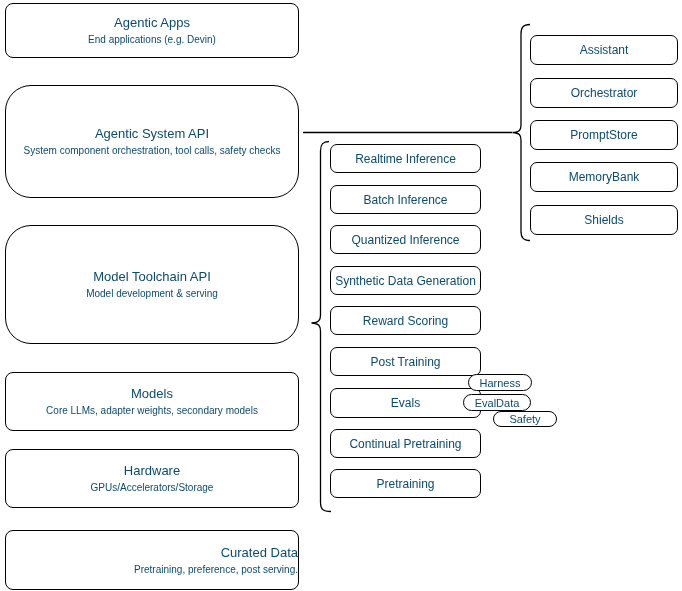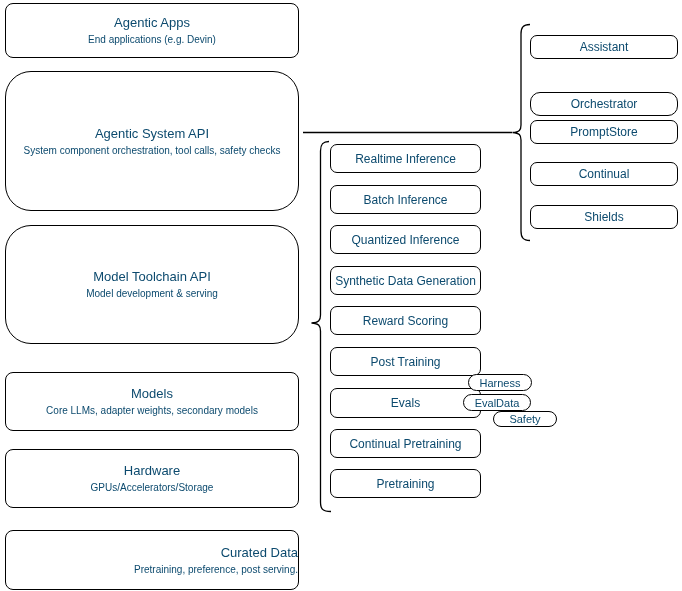--- a/index.html
+++ b/index.html
@@ -48,21 +48,21 @@
     left: 330px;
     width: 151px;
     height: 29px;
     border-radius: 7px;
     font-size: 12px;
     white-space: nowrap;
   }
   .rightbox {
     left: 530px;
     width: 148px;
-    height: 24px;
+    height: 30px;
     border-radius: 7px;
     font-size: 12px;
     white-space: nowrap;
   }
   .pill {
     position: absolute;
     box-sizing: border-box;
     background: #ffffff;
     border: 1px solid #000000;
     border-radius: 9px;
@@ -91,21 +91,21 @@
     <path d="M303,132.5 L512,132.5" fill="none" stroke="#000000" stroke-width="1.3"></path>
     <path d="M530,24.5 C523,24.5 521,27.5 521,34 L521,125 C521,130 519.5,132 512.5,132.5 C519.5,133 521,135 521,140 L521,231 C521,237.5 523,240.5 530,240.5" fill="none" stroke="#000000" stroke-width="1.3"></path>
     <path d="M329,141.5 C322.5,141.5 320.5,144.5 320.5,151 L320.5,315 C320.5,320 319,322.5 311.5,323 C319,323.5 320.5,326 320.5,331 L320.5,502 C320.5,509 322.5,511.5 331,511.5" fill="none" stroke="#000000" stroke-width="1.3"></path>
   </svg>
 
   <div class="box stackbox r-small" style="top:3px; height:55px;">
     <div class="box-title">Agentic Apps</div>
     <div class="box-subtitle">End applications (e.g. Devin)</div>
   </div>
 
-  <div class="box stackbox r-large" style="top:71px; height:140px;">
+  <div class="box stackbox r-large" style="top:85px; height:113px;">
     <div class="box-title">Agentic System API</div>
     <div class="box-subtitle">System component orchestration, tool calls, safety checks</div>
   </div>
 
   <div class="box stackbox r-large" style="top:225px; height:119px;">
     <div class="box-title">Model Toolchain API</div>
     <div class="box-subtitle">Model development &amp; serving</div>
   </div>
 
   <div class="box stackbox r-small" style="top:372px; height:59px;">
@@ -131,18 +131,18 @@
   <div class="box midbox" style="top:347px;">Post Training</div>
   <div class="box midbox" style="top:388px; height:30px;">Evals</div>
   <div class="box midbox" style="top:429px;">Continual Pretraining</div>
   <div class="box midbox" style="top:469px;">Pretraining</div>
 
   <div class="pill" style="left:468px; top:374px; width:64px; height:17px;">Harness</div>
   <div class="pill" style="left:463px; top:394px; width:68px; height:17px;">EvalData</div>
   <div class="pill" style="left:493px; top:411px; width:64px; height:16px;">Safety</div>
 
   <div class="box rightbox" style="top:35px;">Assistant</div>
-  <div class="box rightbox" style="top:92px;border-radius:10px;">Orchestrator</div>
+  <div class="box rightbox" style="top:78px;">Orchestrator</div>
   <div class="box rightbox" style="top:120px;">PromptStore</div>
-  <div class="box rightbox" style="top:162px;">Continual</div>
+  <div class="box rightbox" style="top:162px;">MemoryBank</div>
   <div class="box rightbox" style="top:205px;">Shields</div>
 
 </div>
 
 </body></html>

